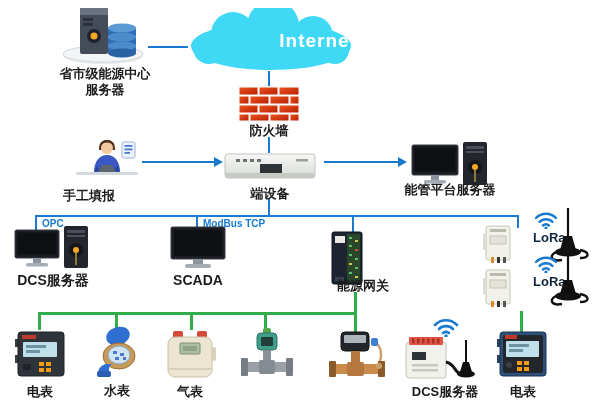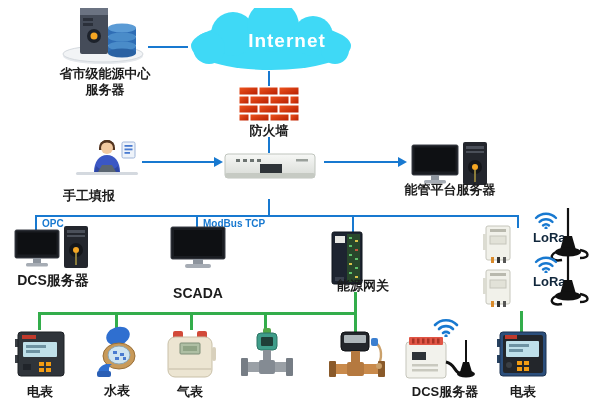--- a/index.html
+++ b/index.html
@@ -21,21 +21,21 @@
   .gline-v{position:absolute;width:3px;background:#33ad4b;}
   .arrow-head{
     position:absolute;width:0;height:0;
     border-top:5px solid transparent;border-bottom:5px solid transparent;
     border-left:9px solid #1879d0;
   }
   .cloud{
     position:absolute;left:185px;top:8px;width:172px;height:66px;
   }
   .cloud-txt{
-    position:absolute;left:16px;top:22px;width:172px;text-align:center;
+    position:absolute;left:0;top:22px;width:172px;text-align:right;
     color:#ffffff;font-size:19px;font-weight:bold;letter-spacing:1px;
   }
   .lora-txt{
     position:absolute;font-weight:bold;color:#10263b;font-size:13px;
   }
 </style>
 </head>
 <body>
 
 <div class="canvas">
@@ -161,20 +161,21 @@
       <g fill="#6c7370">
         <rect x="12" y="8" width="4" height="3"></rect>
           <rect x="19" y="8" width="4" height="3"></rect>
         <rect x="26" y="8" width="4" height="3"></rect>
           <rect x="33" y="8" width="4" height="3"></rect>
       </g>
       <rect x="36" y="13" width="22" height="9" fill="#2e3338"></rect>
       <rect x="72" y="8" width="12" height="2.5" fill="#9aa09b"></rect>
     </svg>
   </div>
+  <div class="lbl" style="left:230px;top:186px;width:80px;">端设备</div>
 
   <div class="node" style="left:411px;top:141px;">
     <svg width="78" height="48" viewBox="0 0 78 48">
       <rect x="1" y="4" width="46" height="30" rx="1.5" fill="#1a1d22" stroke="#3a3f46"></rect>
       <rect x="3.5" y="6.5" width="41" height="24" fill="#0e1013"></rect>
       <rect x="20" y="34" width="8" height="5" fill="#8d949d"></rect>
       <rect x="13" y="39" width="22" height="3.5" rx="1.5" fill="#a6acb4"></rect>
       <rect x="52" y="1" width="24" height="43" rx="2" fill="#23262d"></rect>
       <rect x="55" y="5" width="18" height="3" fill="#4a4f59"></rect>
       <rect x="55" y="10" width="18" height="2" fill="#4a4f59"></rect>
@@ -205,21 +206,21 @@
   <div class="lbl" style="left:8px;top:272px;width:90px;font-size:14px;">DCS服务器</div>
 
   <div class="node" style="left:170px;top:226px;">
     <svg width="56" height="46" viewBox="0 0 56 46">
       <rect x="1" y="1" width="54" height="32" rx="1.5" fill="#1a1d22" stroke="#3a3f46"></rect>
       <rect x="4" y="4" width="48" height="26" fill="#0e1013"></rect>
       <rect x="23" y="33" width="10" height="5" fill="#8d949d"></rect>
       <rect x="15" y="38" width="26" height="4" rx="2" fill="#a6acb4"></rect>
     </svg>
   </div>
-  <div class="lbl" style="left:168px;top:272px;width:60px;font-size:14px;margin-top:13px;">SCADA</div>
+  <div class="lbl" style="left:168px;top:272px;width:60px;font-size:14px;">SCADA</div>
 
   <div class="node" style="left:331px;top:231px;">
     <svg width="32" height="56" viewBox="0 0 32 56">
       <rect x="1" y="1" width="30" height="52" rx="2" fill="#1d2430" stroke="#0f141c"></rect>
       <rect x="16" y="3" width="13" height="48" fill="#28472b"></rect>
       <g>
         <rect x="18" y="6" width="3" height="2" fill="#5ec06a"></rect>
           <rect x="24" y="9" width="3" height="2" fill="#d8c24a"></rect>
         <rect x="18" y="14" width="3" height="2" fill="#5ec06a"></rect>
           <rect x="24" y="18" width="3" height="2" fill="#c0533e"></rect>

